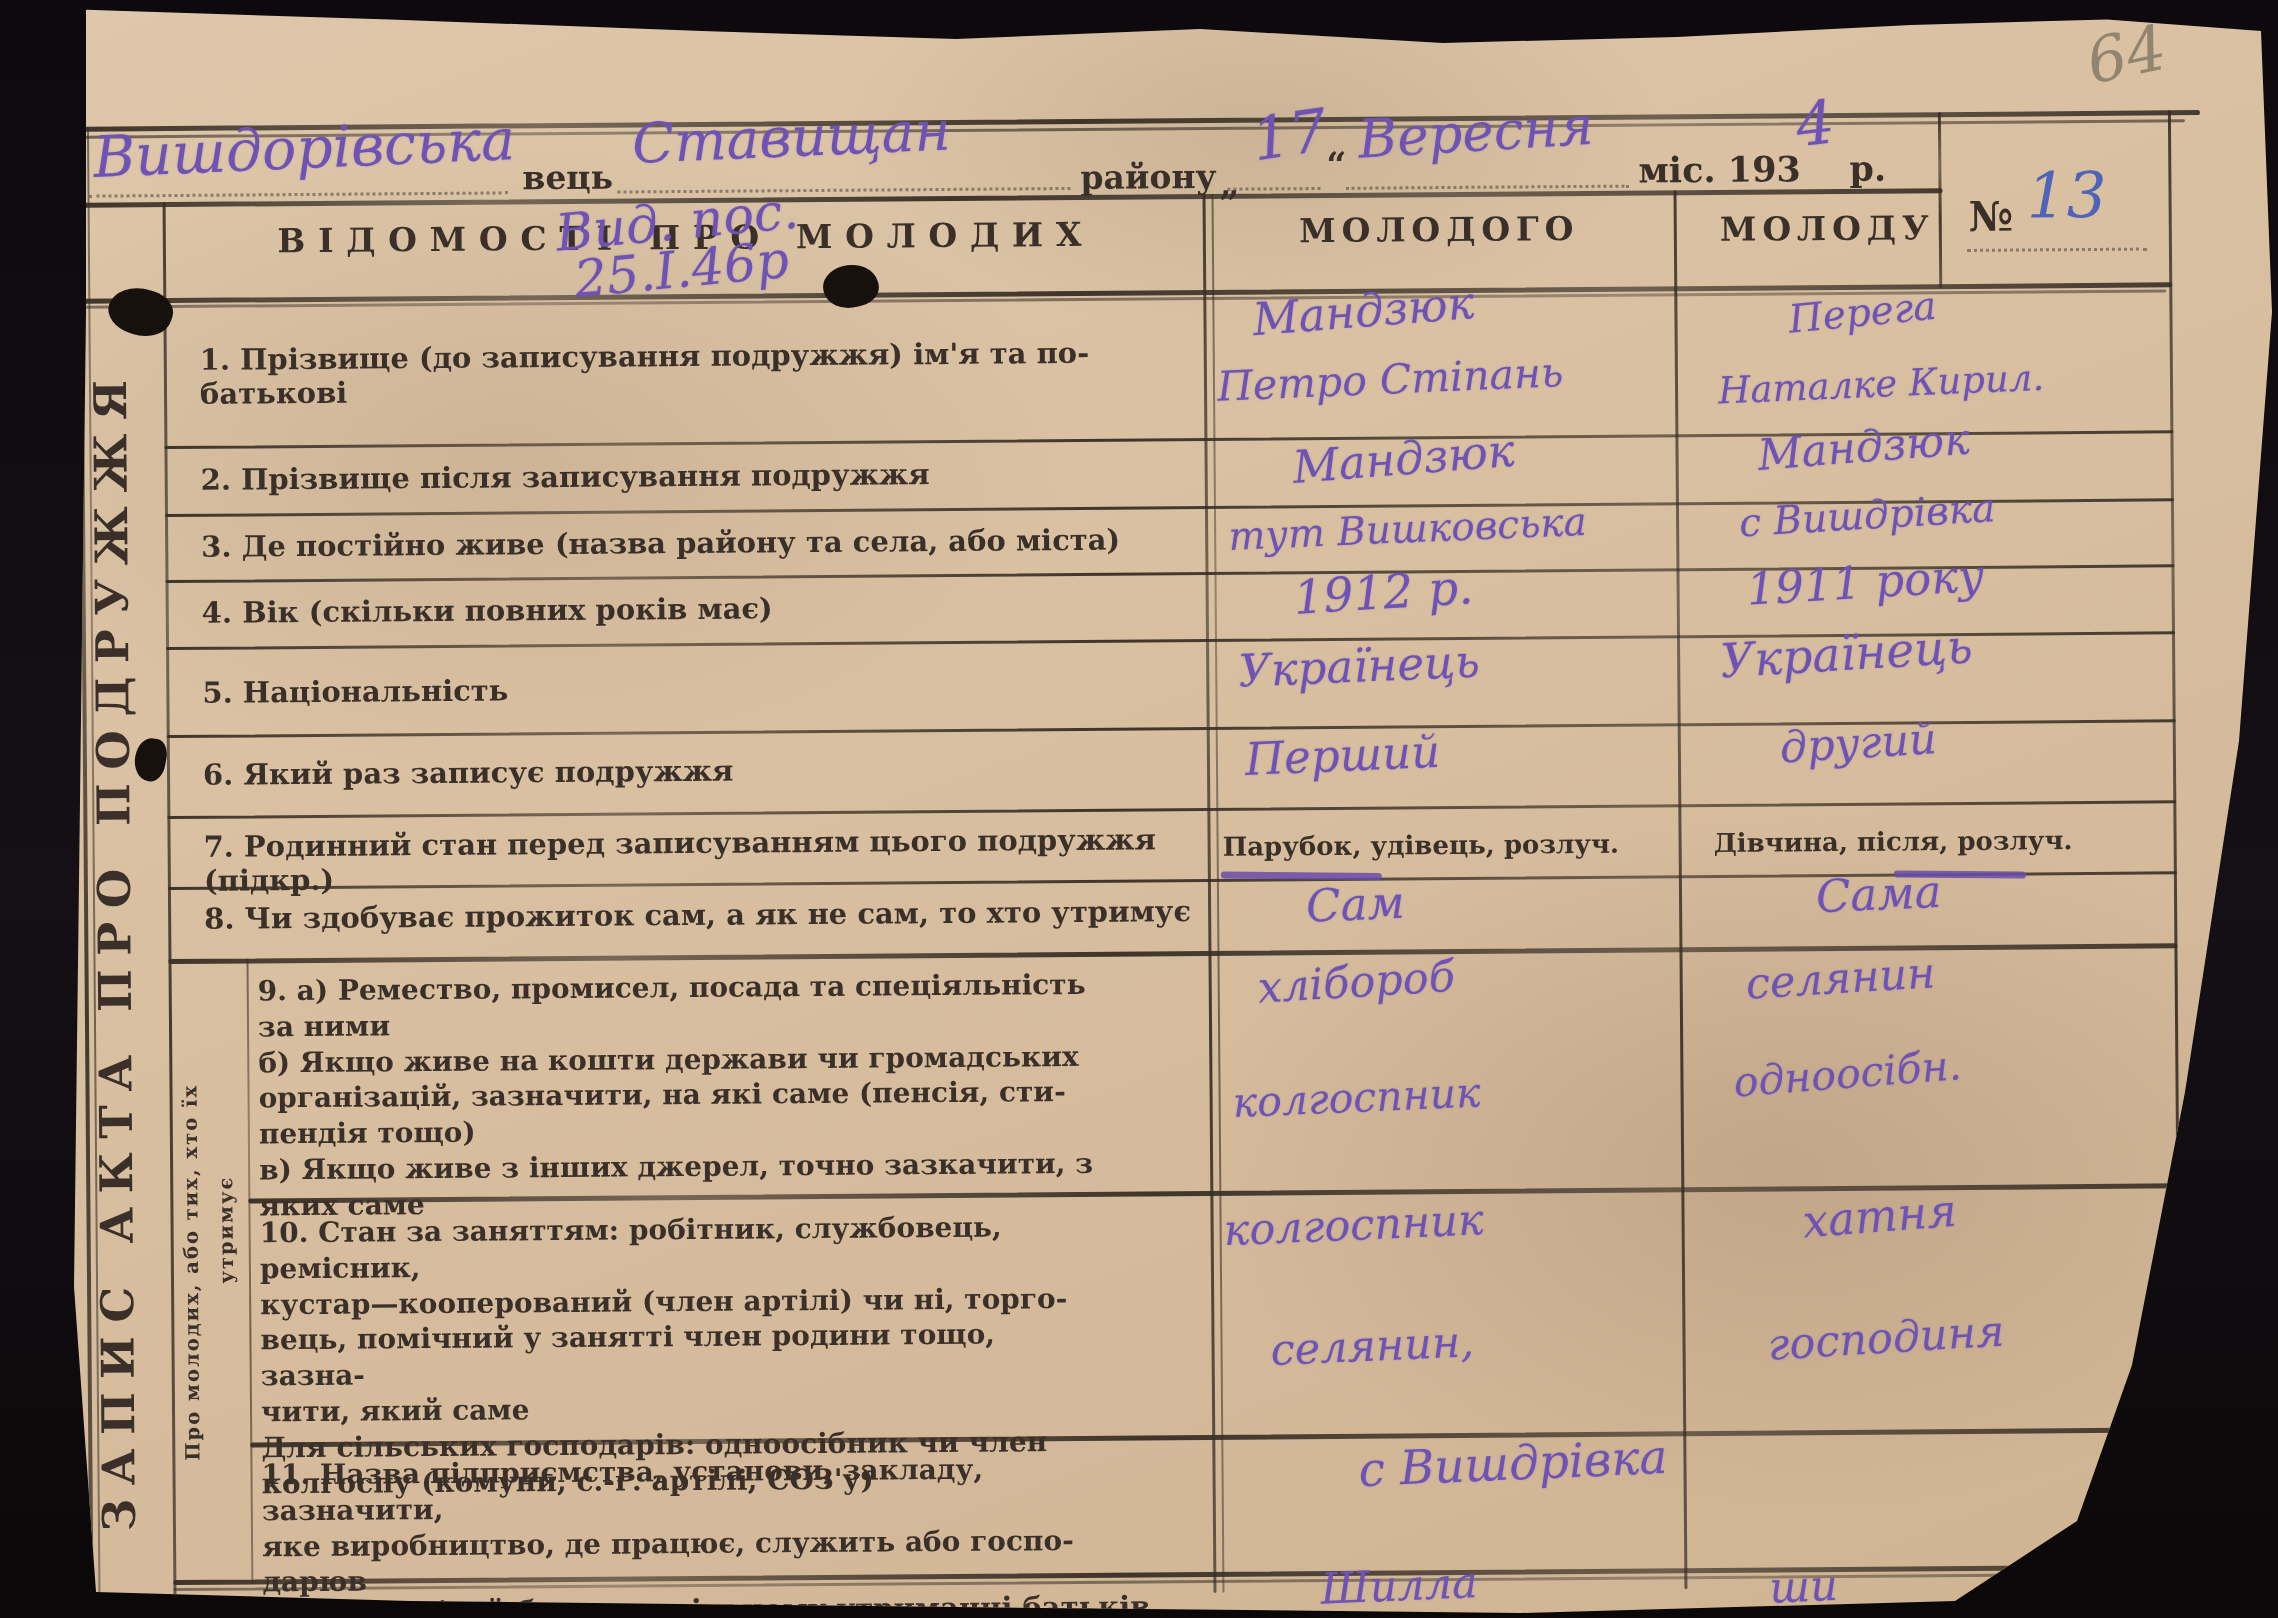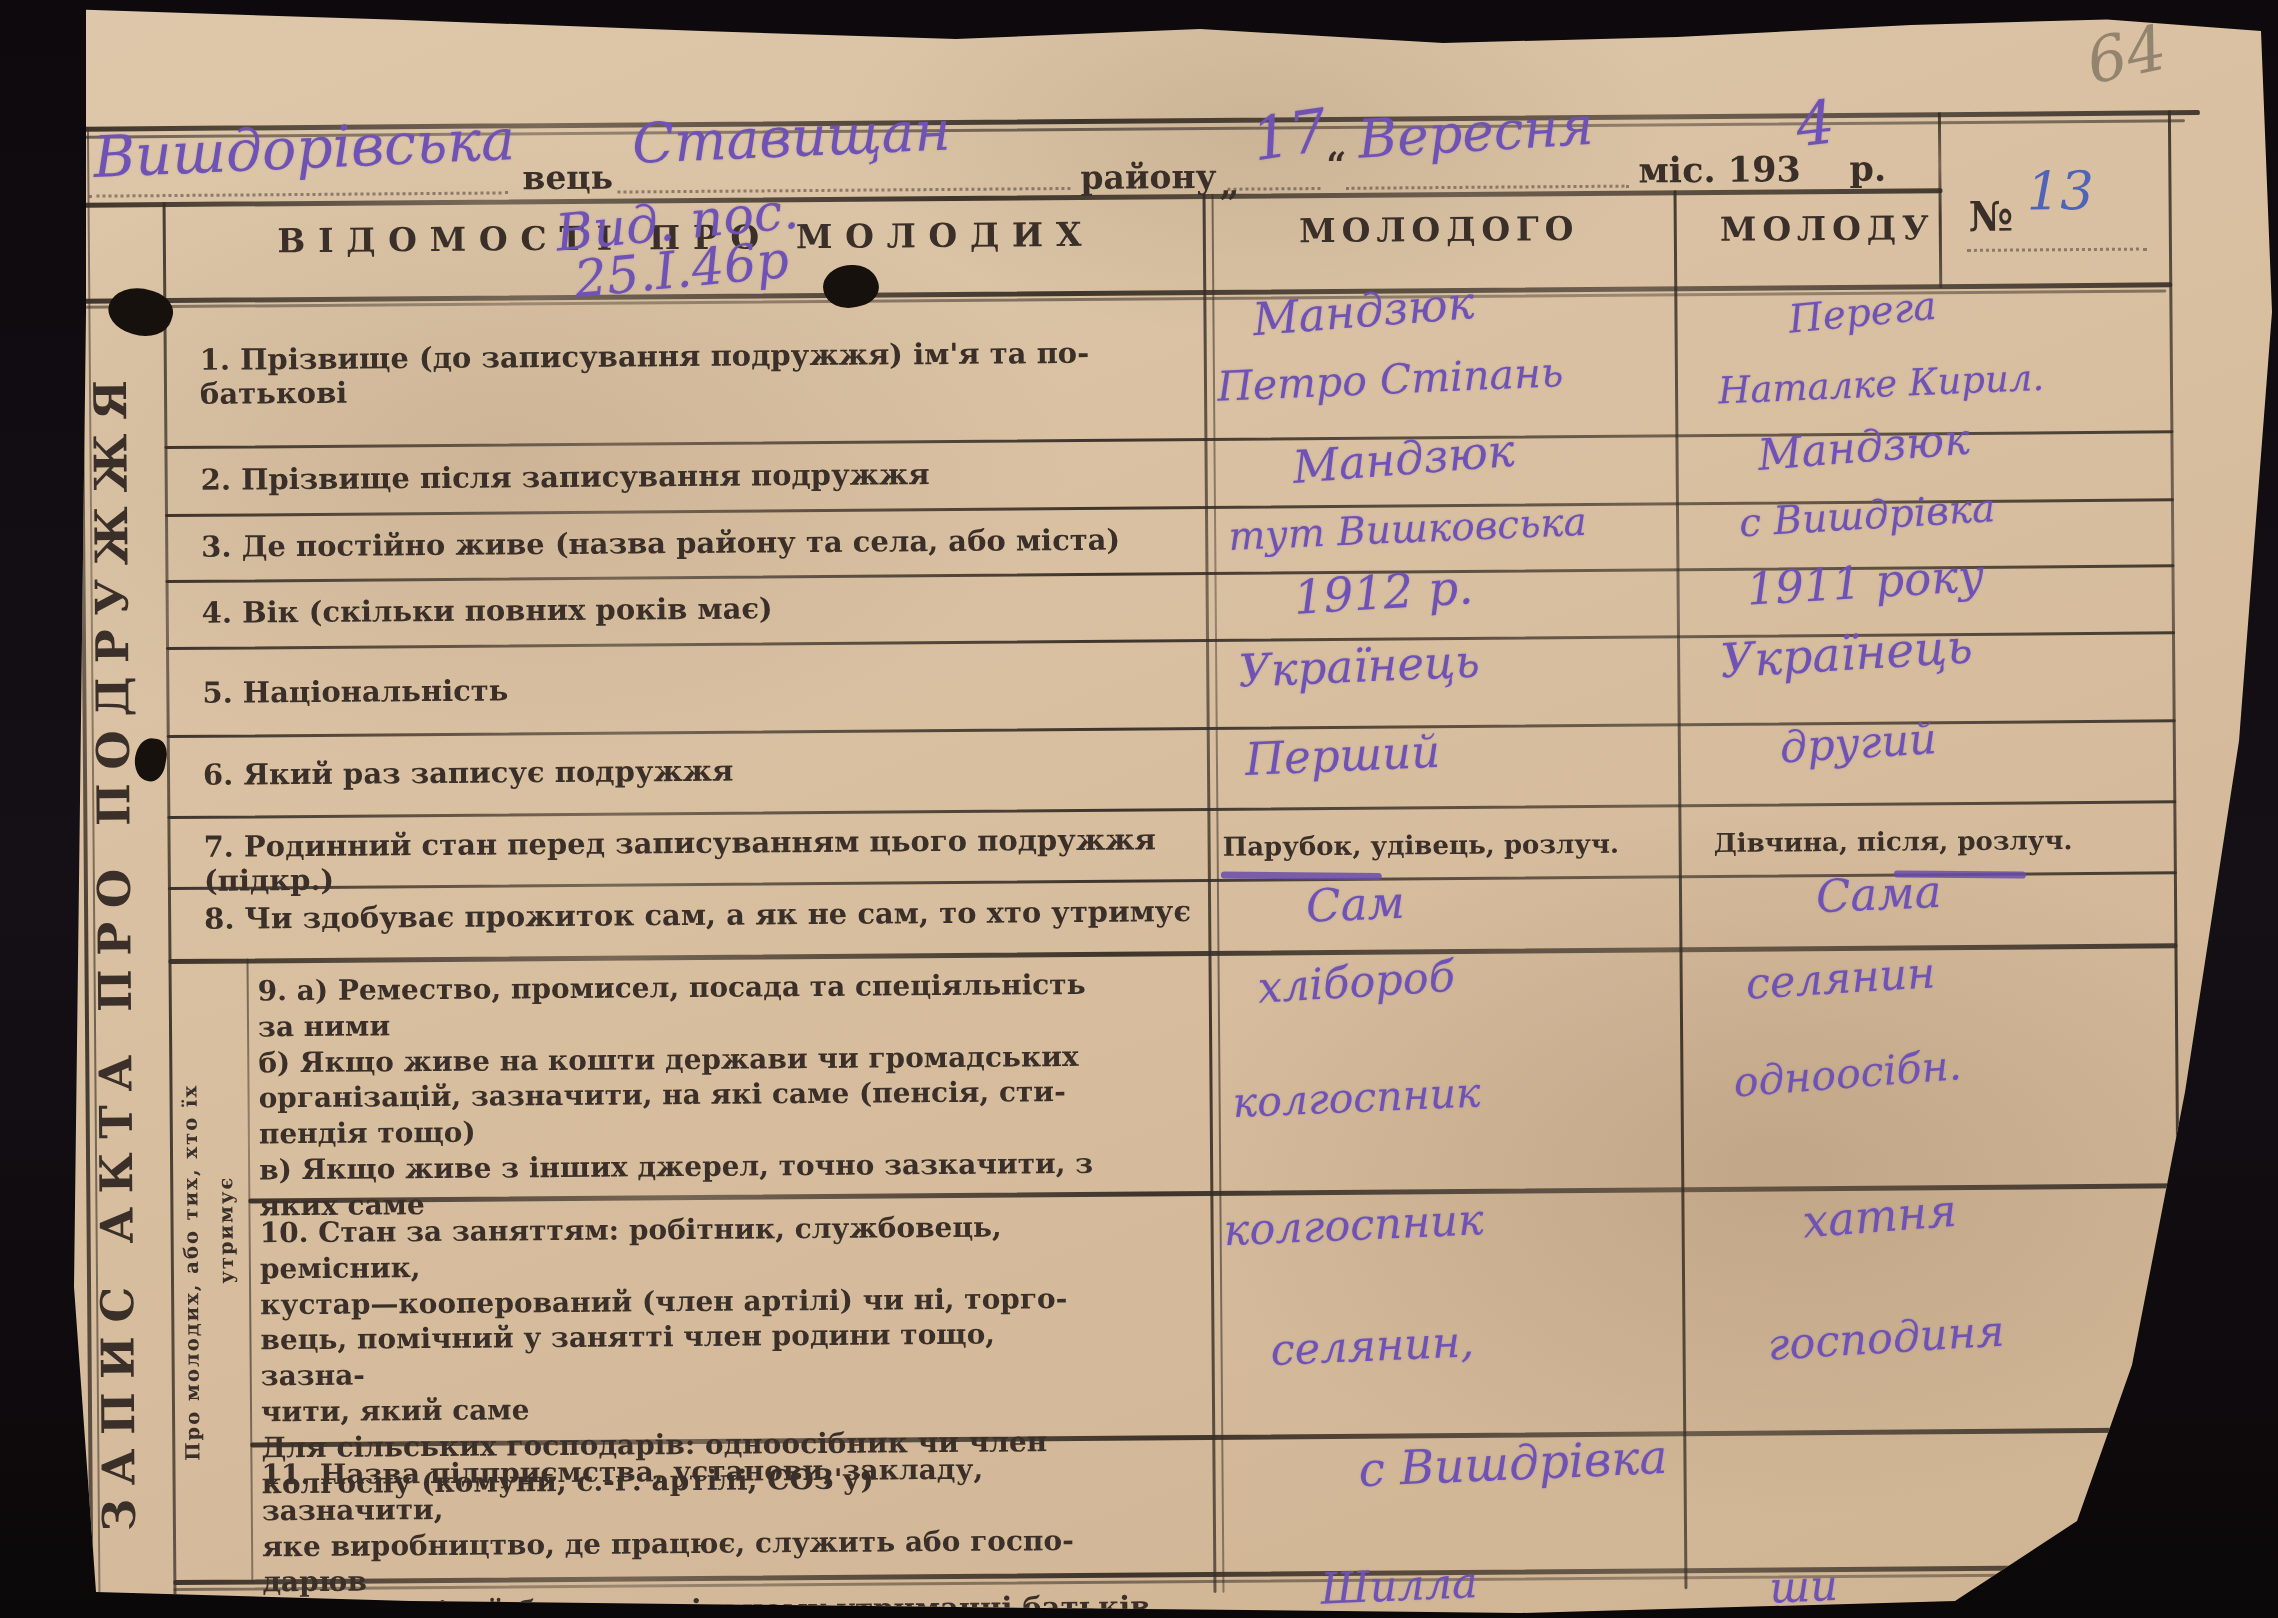--- a/index.html
+++ b/index.html
@@ -82,21 +82,21 @@
       <div class="ink" style="left:1370px;top:111px;font-size:53px;transform:rotate(-3deg);">Вересня</div>
       <div class="print" style="left:1650px;top:154px;font-size:35px;">міс. 193</div>
       <div class="ink" style="left:1808px;top:101px;font-size:60px;transform:rotate(-6deg);">4</div>
       <div class="print" style="left:1861px;top:154px;font-size:35px;">р.</div>
       <div class="dots" style="left:101px;top:187px;width:419px;"></div>
       <div class="dots" style="left:629px;top:187px;width:453px;"></div>
       <div class="dots" style="left:1239px;top:189px;width:93px;"></div>
       <div class="dots" style="left:1358px;top:189px;width:283px;"></div>
 
       <div class="print" style="left:1980px;top:200px;font-size:41px;">№</div>
-      <div class="ink" style="left:2038px;top:174px;font-size:53px;color:#4f63b8;text-shadow:none;">13</div>
+      <div class="ink" style="left:2038px;top:174px;font-size:63px;color:#4f63b8;text-shadow:none;">13</div>
       <div class="dots" style="left:1978px;top:256px;width:180px;"></div>
 
       <div class="print center" style="left:190px;top:215px;width:1014px;font-size:33px;letter-spacing:12.7px;">ВІДОМОСТІ ПРО МОЛОДИХ</div>
       <div class="print center" style="left:1224px;top:213px;width:453px;font-size:33px;letter-spacing:5.9px;">МОЛОДОГО</div>
       <div class="print center" style="left:1692px;top:215px;width:293px;font-size:33px;letter-spacing:5.9px;">МОЛОДУ</div>
 
       <div class="print vert" style="left:94px;top:293px;width:80px;height:1297px;font-size:45px;letter-spacing:13.7px;">ЗАПИС АКТА ПРО ПОДРУЖЖЯ</div>
       <div class="print vert" style="left:183px;top:961px;width:33px;height:610px;font-size:19.5px;letter-spacing:2px;">Про молодих, або тих, хто їх</div>
       <div class="print vert" style="left:218px;top:1053px;width:29px;height:341px;font-size:19.5px;letter-spacing:2px;">утримує</div>
 

